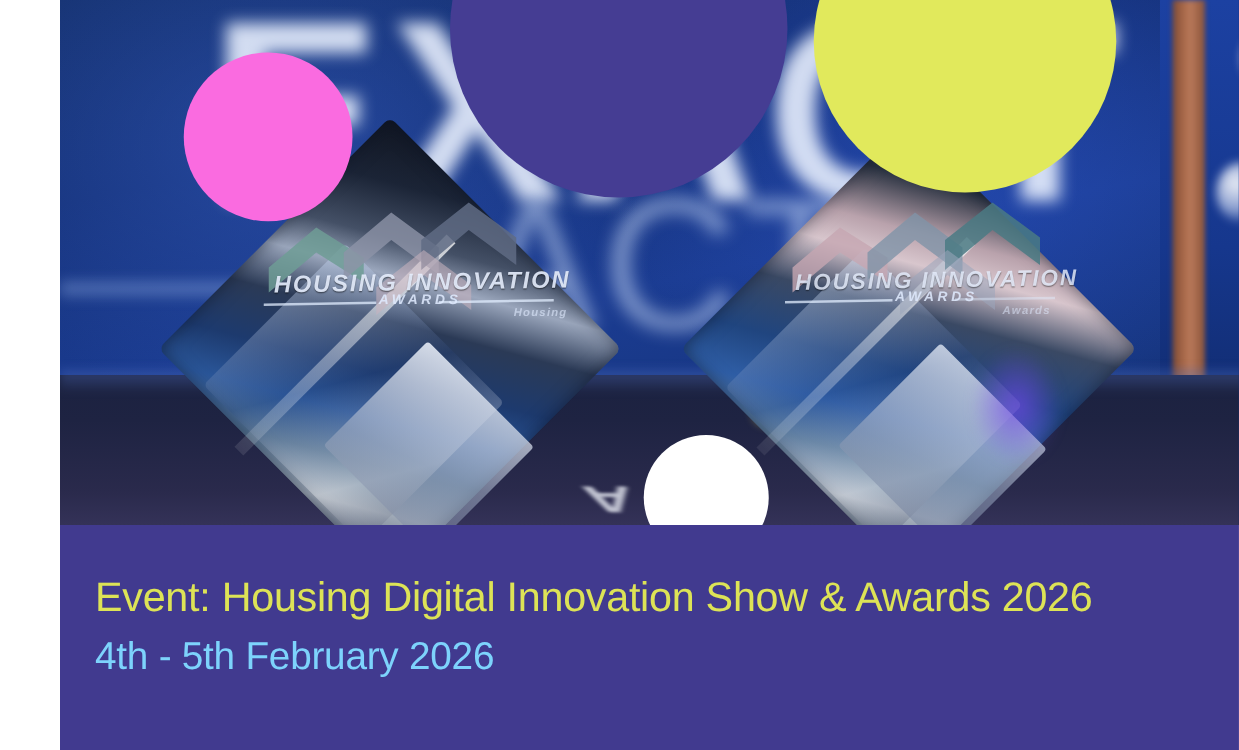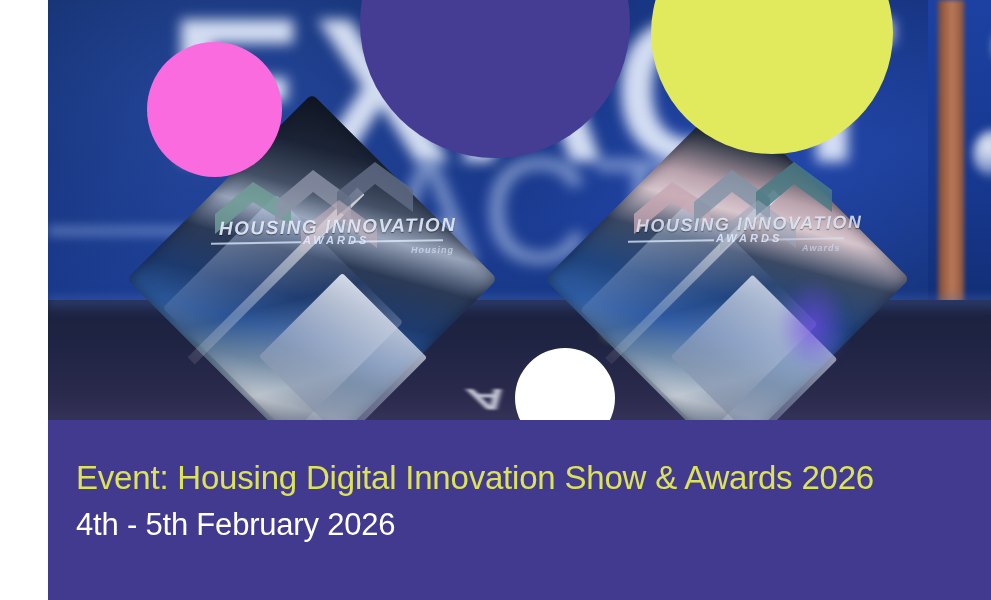--- a/index.html
+++ b/index.html
@@ -318,16 +318,16 @@
     <div class="decor pink" style="background:#FA6BE0;"></div>
     <div class="decor purple" style="background:#453D93;"></div>
     <div class="decor yellow" style="background:#E1E95C;"></div>
 
   </div>
 
   <div class="decor white" style="background:#FFFFFF;"></div>
 
   <div class="caption" style="background:#413A8F;padding-left:32px;">
     <div class="caption-title" style="color:#DDE356;">Event: Housing Digital Innovation Show &amp; Awards 2026</div>
-    <div class="caption-date" style="color:#ffffff;">4th - 5th February 2026</div>
+    <div class="caption-date" style="color:#7dd3fc;">4th - 5th February 2026</div>
   </div>
 
 </div>
 
 </body></html>

